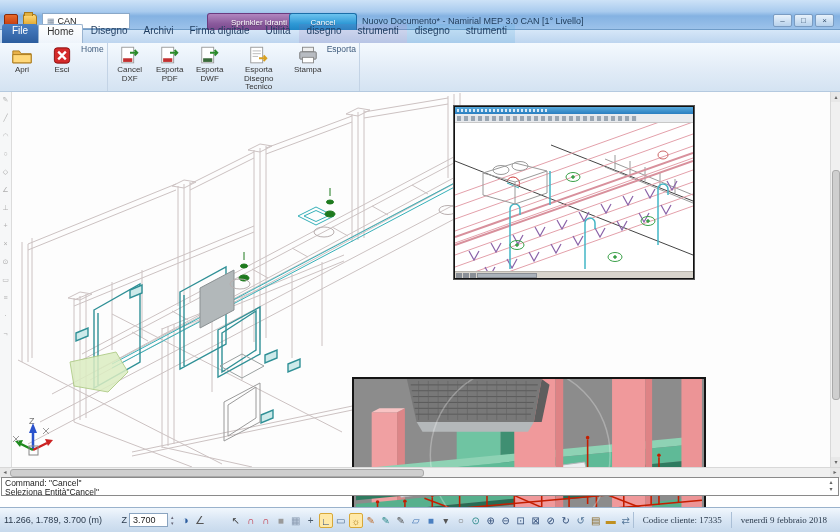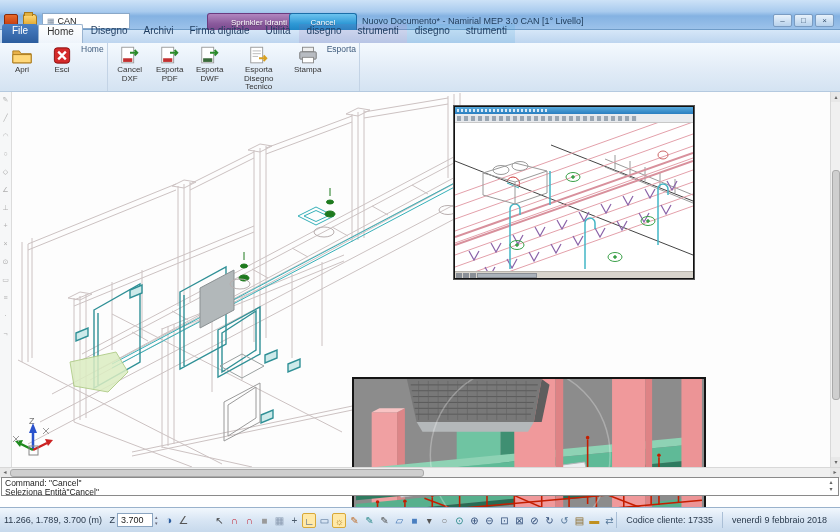--- a/index.html
+++ b/index.html
@@ -98,21 +98,21 @@
     display:flex; align-items:center; font-size:9px; color:#2a3a4c; padding:0 4px; }
   .sb-coords { width:128px; white-space:nowrap; }
   .sb-zlab { margin:0 2px 0 6px; }
   .sb-zbox { width:44px; height:14px; background:#fff; border:1px solid #8aa4c0; font-size:9px; padding:0 3px; color:#222; line-height:12px; }
   .sb-spin { width:9px; font-size:5px; line-height:6px; color:#667; text-align:center; }
   .sb-tool { margin-left:6px; font-size:11px; }
   .sb-icons { display:flex; align-items:center; gap:1px; margin-left:24px; }
   .sb-ic { width:14px; height:15px; text-align:center; line-height:15px; font-size:10px; border-radius:2px; }
   .sb-ic.hl { background:#ffe9a8; border:1px solid #d8a838; }
   .sb-right { margin-left:auto; display:flex; align-items:center; height:100%; }
-  .sb-cell { border-left:1px solid #aabfd6; padding:0 9px; height:16px; line-height:16px; white-space:nowrap; }
+  .sb-cell { border-left:1px solid #aabfd6; padding:0 9px; height:16px; line-height:16px; white-space:nowrap;font-family:Liberation Serif, serif; }
 </style>
 </head>
 <body>
 
 <div id="app">
 
   <div class="titlebar">
     <div class="qa-icons">
       <div class="qa-btn app-glyph"></div>
       <div class="qa-btn folder-glyph"></div>

